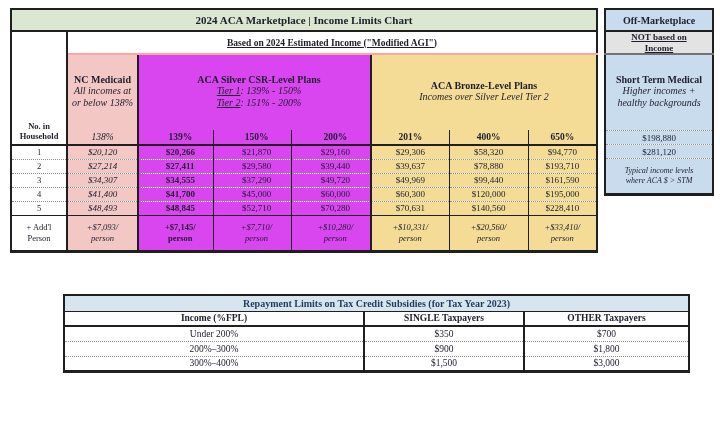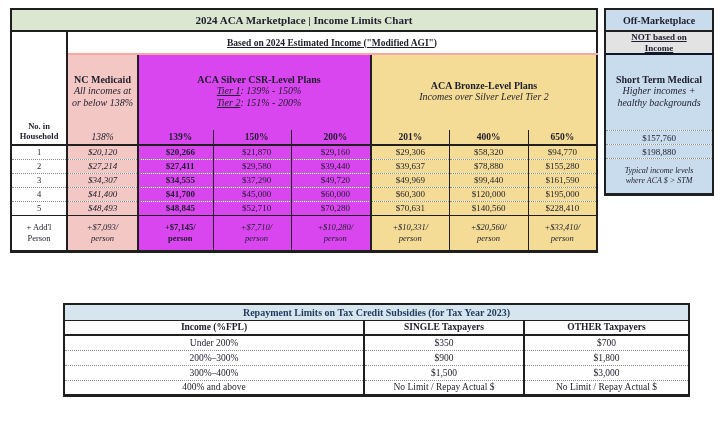--- a/index.html
+++ b/index.html
@@ -47,32 +47,32 @@
            padding:7px 2px 9px 2px; box-sizing:border-box; }
   .gtitle { font-weight:bold; font-size:10px; }
   .gsub { font-size:10px; font-style:italic; line-height:1.25; }
 
   
   #offmkt { position:absolute; left:604px; top:8px; width:108px; border:2px solid #1f1f1f; border-bottom-width:3px; }
   #offmkt td { border-left:none; border-right:none; }
   tr.om-head { height:22px; }
   tr.om-head td { font-weight:bold; font-size:10px; border-bottom:2px solid #1f1f1f; }
   tr.om-note { height:23px; }
-  tr.om-note td { font-weight:bold; font-size:9px; line-height:1.15; border-bottom:2px solid #0f172a; }
+  tr.om-note td { font-weight:bold; font-size:9px; line-height:1.15; border-bottom:2px solid #737373; }
   tr.om-group { height:75px; }
   tr.om-group td { border-bottom:none; }
   tr.om-pct { height:15px; }
   tr.om-pct td { border-top:none; border-bottom:2px solid #1f1f1f; font-weight:bold; font-size:9.5px; }
   tr.om-val { height:14px; }
   tr.om-val td { border-top:1px dotted #8f8f8f; border-bottom:none; font-size:9px; }
   tr.om-foot { height:36px; }
   tr.om-foot td { border-top:1px dotted #8f8f8f; font-size:8px; font-style:italic; line-height:1.3; }
 
   
-  #repay { position:absolute; left:63px; top:303px; width:625px; border:2px solid #1f1f1f; border-bottom-width:3px; }
+  #repay { position:absolute; left:63px; top:294px; width:625px; border:2px solid #1f1f1f; border-bottom-width:3px; }
   #repay td { border-left:2px solid #1f1f1f; border-right:2px solid #1f1f1f; }
   tr.r-title { height:16px; }
   tr.r-title td { background:#d7e5ef; color:#1e3a5c; font-weight:bold; font-size:10px; border-bottom:1px solid #1f1f1f; }
   tr.r-head { height:15px; }
   tr.r-head td { background:#fdfdfd; font-weight:bold; font-size:9.5px; border-bottom:2px solid #1f1f1f; }
   tr.r-data { height:15px; }
   tr.r-data td { background:#ffffff; font-size:9.5px; border-top:1px dotted #8f8f8f; border-bottom:none; }
   tr.r-data:first-of-type td { border-top:none; }
 </style>
 </head>
@@ -148,21 +148,21 @@
       <td class="gold">$94,770</td>
     </tr>
     <tr class="data">
       <td class="hh">2</td>
       <td class="pink it">$27,214</td>
       <td class="silver bold bl2">$27,411</td>
       <td class="silver">$29,580</td>
       <td class="silver">$39,440</td>
       <td class="gold bl2">$39,637</td>
       <td class="gold">$78,880</td>
-      <td class="gold">$155,280</td>
+      <td class="gold">$193,710</td>
     </tr>
     <tr class="data">
       <td class="hh">3</td>
       <td class="pink it">$34,307</td>
       <td class="silver bold bl2">$34,555</td>
       <td class="silver">$37,290</td>
       <td class="silver">$49,720</td>
       <td class="gold bl2">$49,969</td>
       <td class="gold">$99,440</td>
       <td class="gold">$161,590</td>
@@ -241,24 +241,24 @@
     </tr>
     <tr class="om-group">
       <td class="blue">
         <div class="gwrap">
           <div class="gtitle">Short Term Medical</div>
           <div class="gsub">Higher incomes + healthy backgrounds</div>
         </div>
       </td>
     </tr>
     <tr class="om-val">
-      <td class="blue">$157,760</td>
+      <td class="blue">$198,880</td>
     </tr>
     <tr class="om-val">
-      <td class="blue">$198,880</td>
+      <td class="blue">$281,120</td>
     </tr>
     <tr class="om-foot">
       <td class="blue">
         <div>Typical income levels</div>
         <div>where ACA $ &gt; STM</div>
       </td>
     </tr>
   </tbody>
     </table>
 
@@ -285,21 +285,16 @@
     <tr class="r-data">
       <td>200%–300%</td>
       <td>$900</td>
       <td>$1,800</td>
     </tr>
     <tr class="r-data">
       <td>300%–400%</td>
       <td>$1,500</td>
       <td>$3,000</td>
     </tr>
-    <tr class="r-data">
-      <td>400% and above</td>
-      <td>No Limit / Repay Actual $</td>
-      <td>No Limit / Repay Actual $</td>
-    </tr>
   </tbody>
     </table>
 
 </div>
 
 </body></html>

